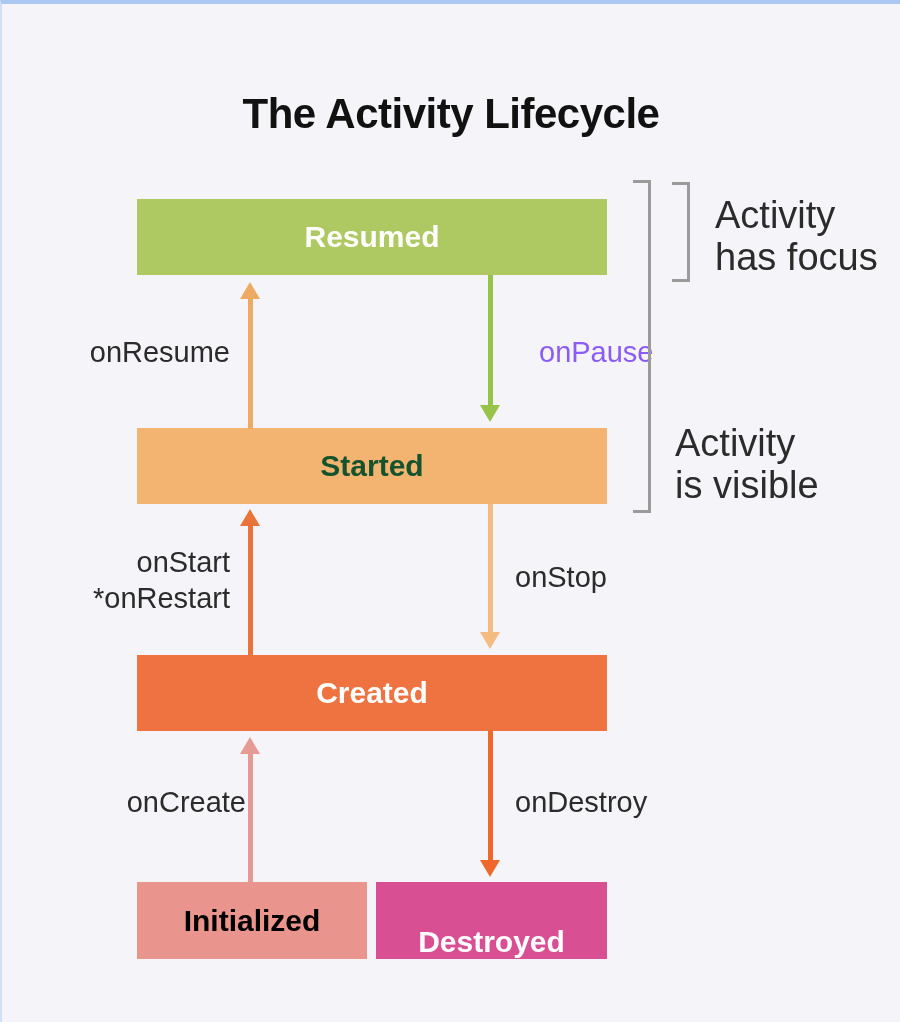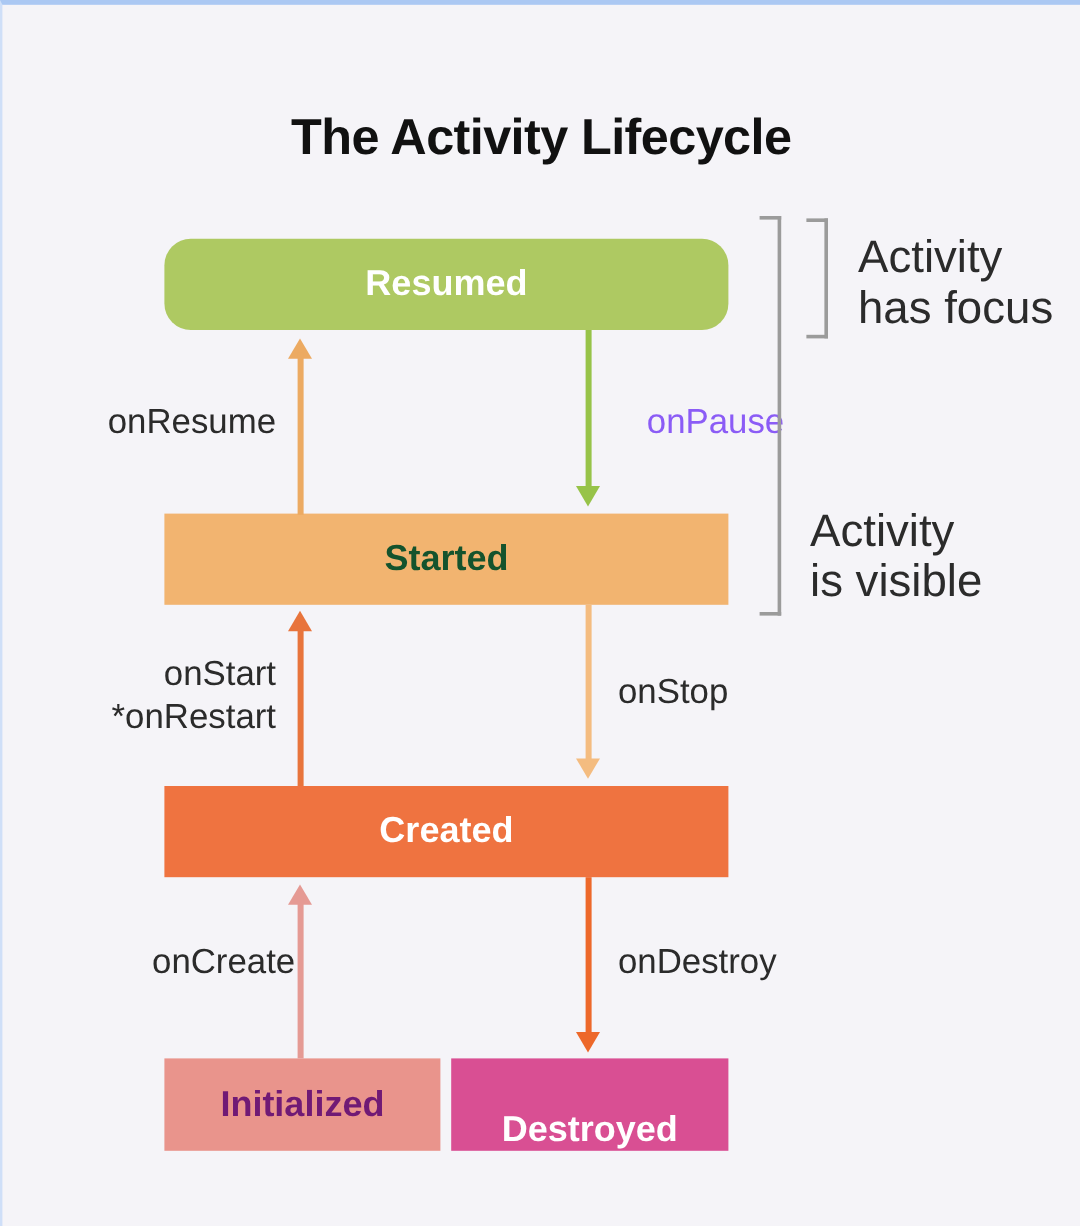--- a/index.html
+++ b/index.html
@@ -69,33 +69,33 @@
     line-height: 42px;
   }
 </style>
 </head>
 <body>
 
 <div id="canvas" style="background-color: rgb(245, 244, 248); border-top-color: rgb(171, 200, 243); border-left-color: rgb(207, 223, 248);">
 
   <div class="title" style="color: rgb(17, 17, 17); margin-top: 12px;">The Activity Lifecycle</div>
 
-  <div class="box" style="left: 135px; top: 195px; width: 470px; height: 76px; background-color: rgb(174, 201, 98); color: rgb(255, 255, 255); border-radius: 22px;">
+  <div class="box" style="left: 135px; top: 195px; width: 470px; height: 76px; background-color: rgb(174, 201, 98); color: rgb(255, 255, 255);">
     <span>Resumed</span>
   </div>
 
   <div class="box" style="left: 135px; top: 424px; width: 470px; height: 76px; background-color: rgb(242, 180, 112); color: #14532d;">
     <span>Started</span>
   </div>
 
   <div class="box" style="left: 135px; top: 651px; width: 470px; height: 76px; background-color: rgb(239, 115, 64); color: rgb(255, 255, 255);">
     <span>Created</span>
   </div>
 
-  <div class="box" style="left: 135px; top: 878px; width: 230px; height: 77px; background-color: rgb(233, 148, 140); color: #701a75;">
+  <div class="box" style="left: 135px; top: 878px; width: 230px; height: 77px; background-color: rgb(233, 148, 140); color: #000000;">
     <span>Initialized</span>
   </div>
 
   <div class="box" style="left: 374px; top: 878px; width: 231px; height: 77px; background-color: rgb(217, 79, 147); color: rgb(255, 255, 255); align-items: flex-end;">
     <span>Destroyed</span>
   </div>
 
   <div class="arrow up" style="left:238px; top:278px; height:147px;">
     <div class="head-up" style="border-bottom-color: rgb(236, 170, 98);"></div>
     <div class="shaft" style="background-color: rgb(236, 170, 98);"></div>

